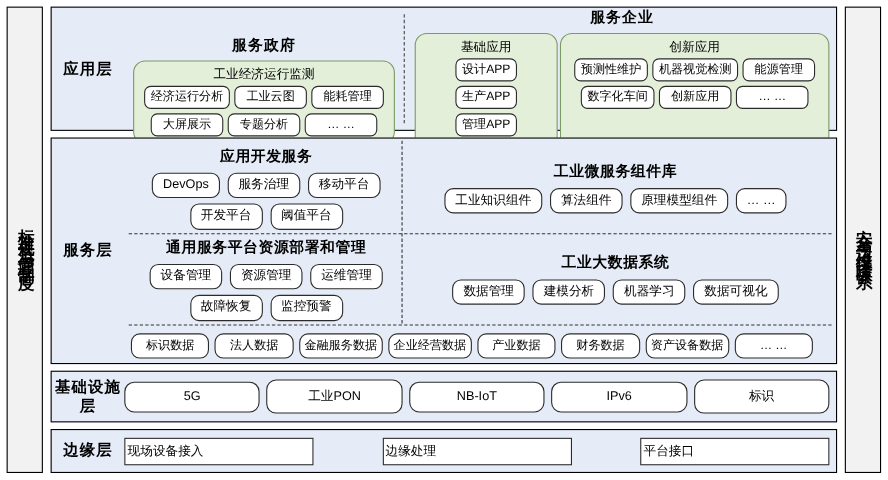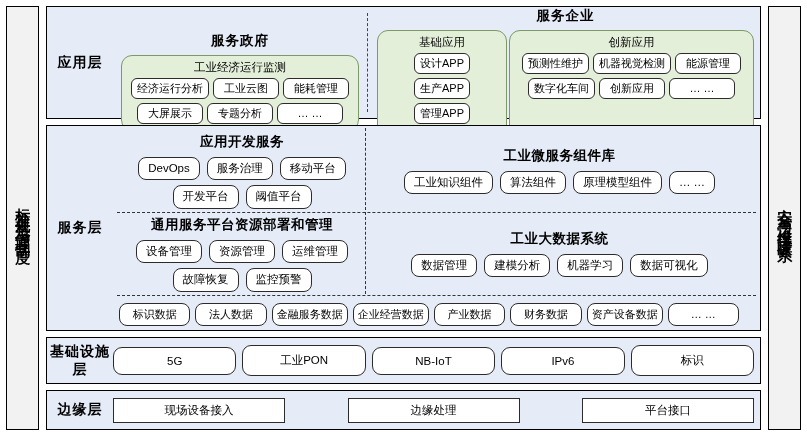--- a/index.html
+++ b/index.html
@@ -125,21 +125,21 @@
   .ichip{
     flex:1;background:#fff;border:1.3px solid #2b2b2b;border-radius:9px;
     font-size:11.5px;text-align:center;padding:7px 2px;box-sizing:border-box;
     white-space:nowrap;
   }
 
   
   .edge-row{display:flex;height:100%;align-items:center;padding:0 6px 0 0;box-sizing:border-box;}
   .echip{
     background:#fff;border:1.3px solid #2b2b2b;border-radius:0;
-    font-size:11.5px;text-align:center;padding:4px 2px;box-sizing:border-box;
+    font-size:11.5px;text-align:left;padding:4px 2px;box-sizing:border-box;
     white-space:nowrap;width:172px;
   }
   .espacer{flex:1;}
 </style>
 </head>
 <body>
 
 <div id="root">
 
   <div class="pillar" id="pillar-left">

